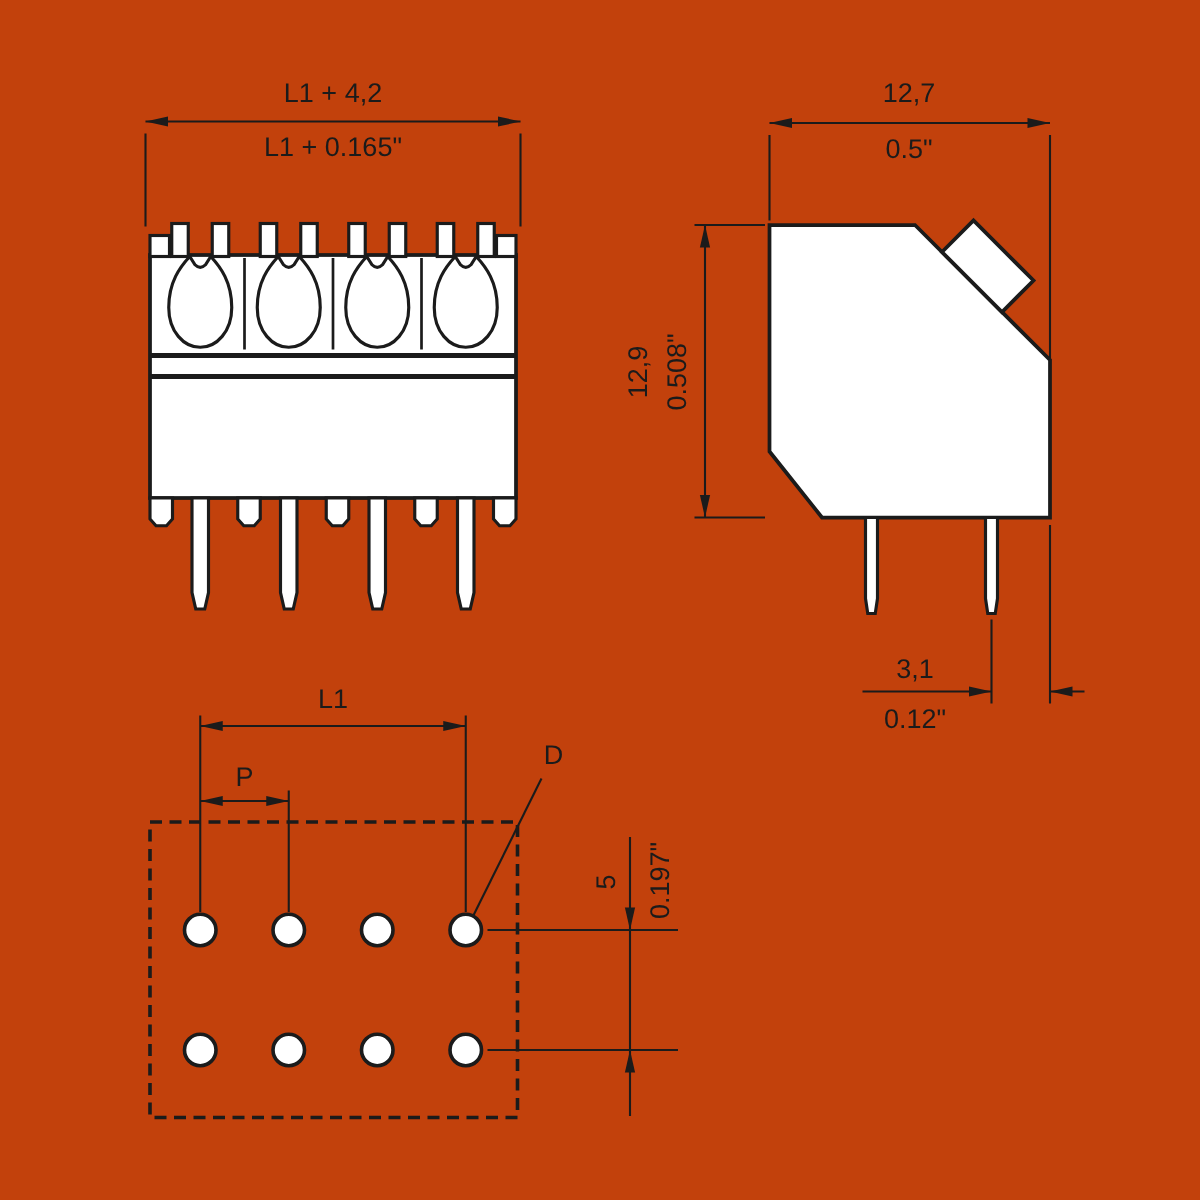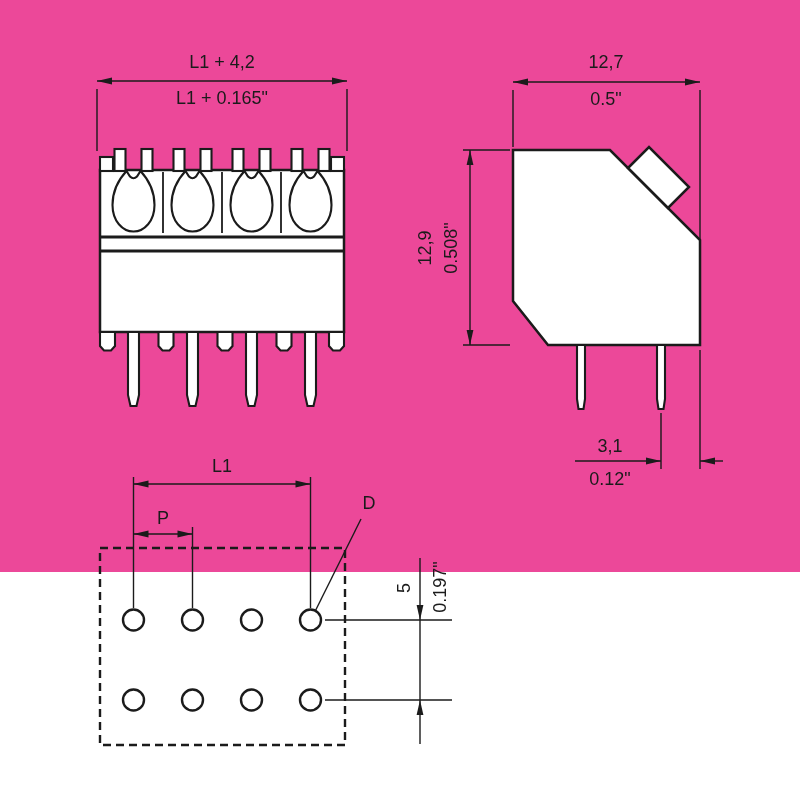--- a/index.html
+++ b/index.html
@@ -5,23 +5,23 @@
   html, body {
     margin: 0;
     padding: 0;
     width: 800px;
     height: 800px;
     background: #ffffff;
     font-family: "Liberation Sans", sans-serif;
   }
   .canvas-wrap {
     width: 800px;
-    height: 572px;
+    height: 800px;
     position: relative;
-    background: #ec4899;
+    background: #c2410c;
   }
   svg { display: block; }
   text {
     font-family: "Liberation Sans", sans-serif;
     font-size: 18px;
     fill: #1b1b1b;
   }
   .outline { fill: #ffffff; stroke: #1b1b1b; stroke-width: 2.5; stroke-linejoin: miter; }
   .outline-thin { fill: #ffffff; stroke: #1b1b1b; stroke-width: 2.1; stroke-linejoin: miter; }
   .detail-line { stroke: #1b1b1b; stroke-width: 1.8; fill: none; }

